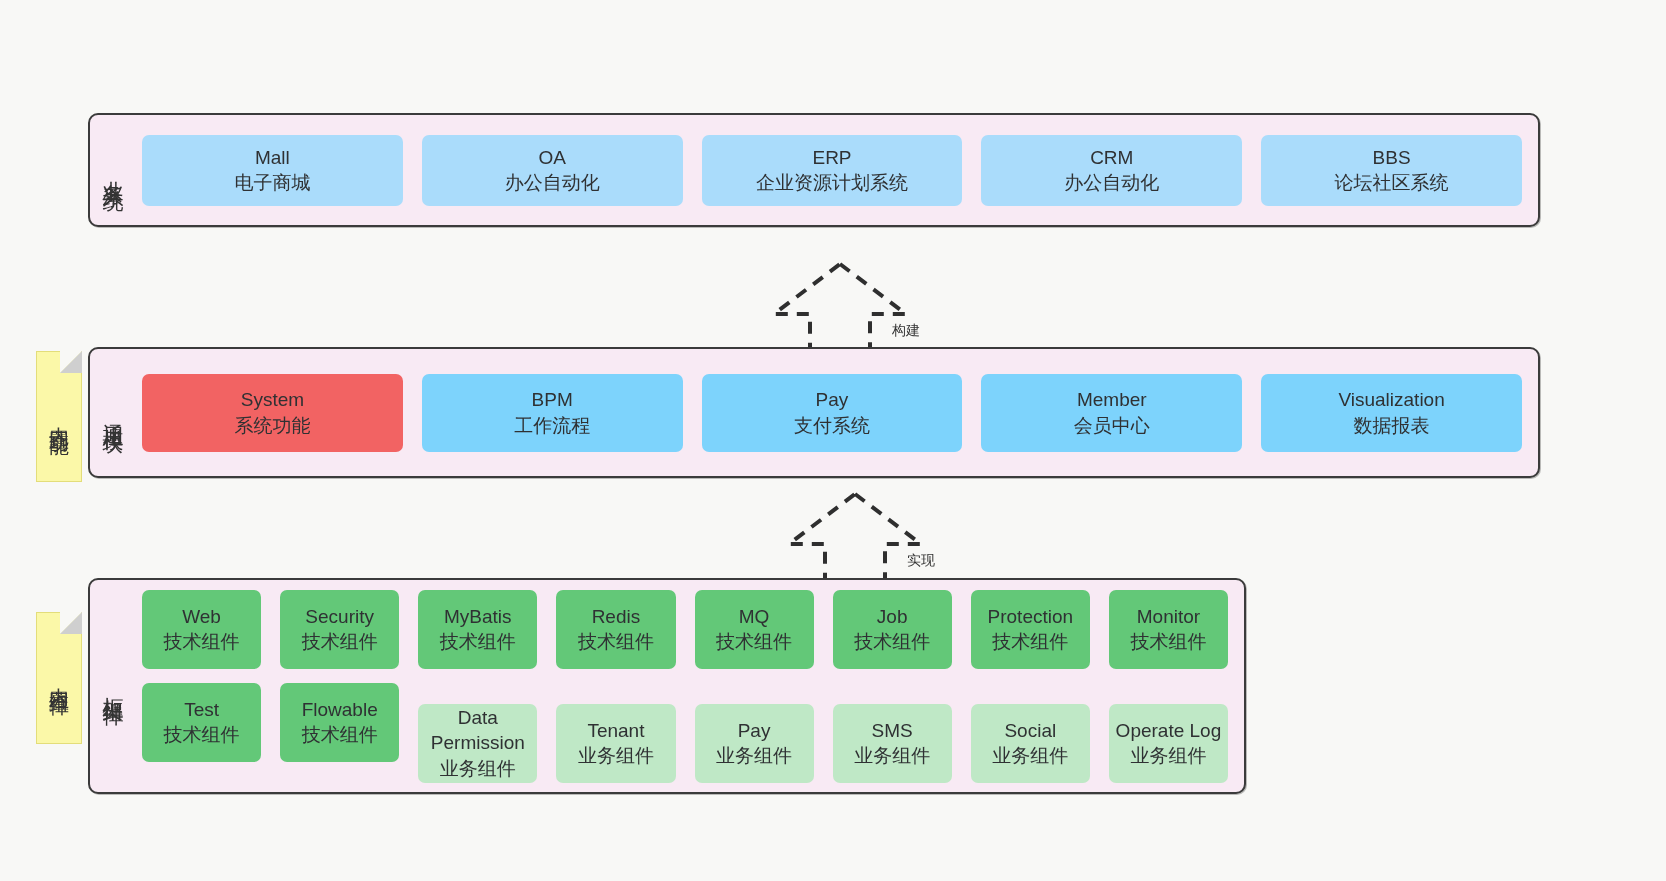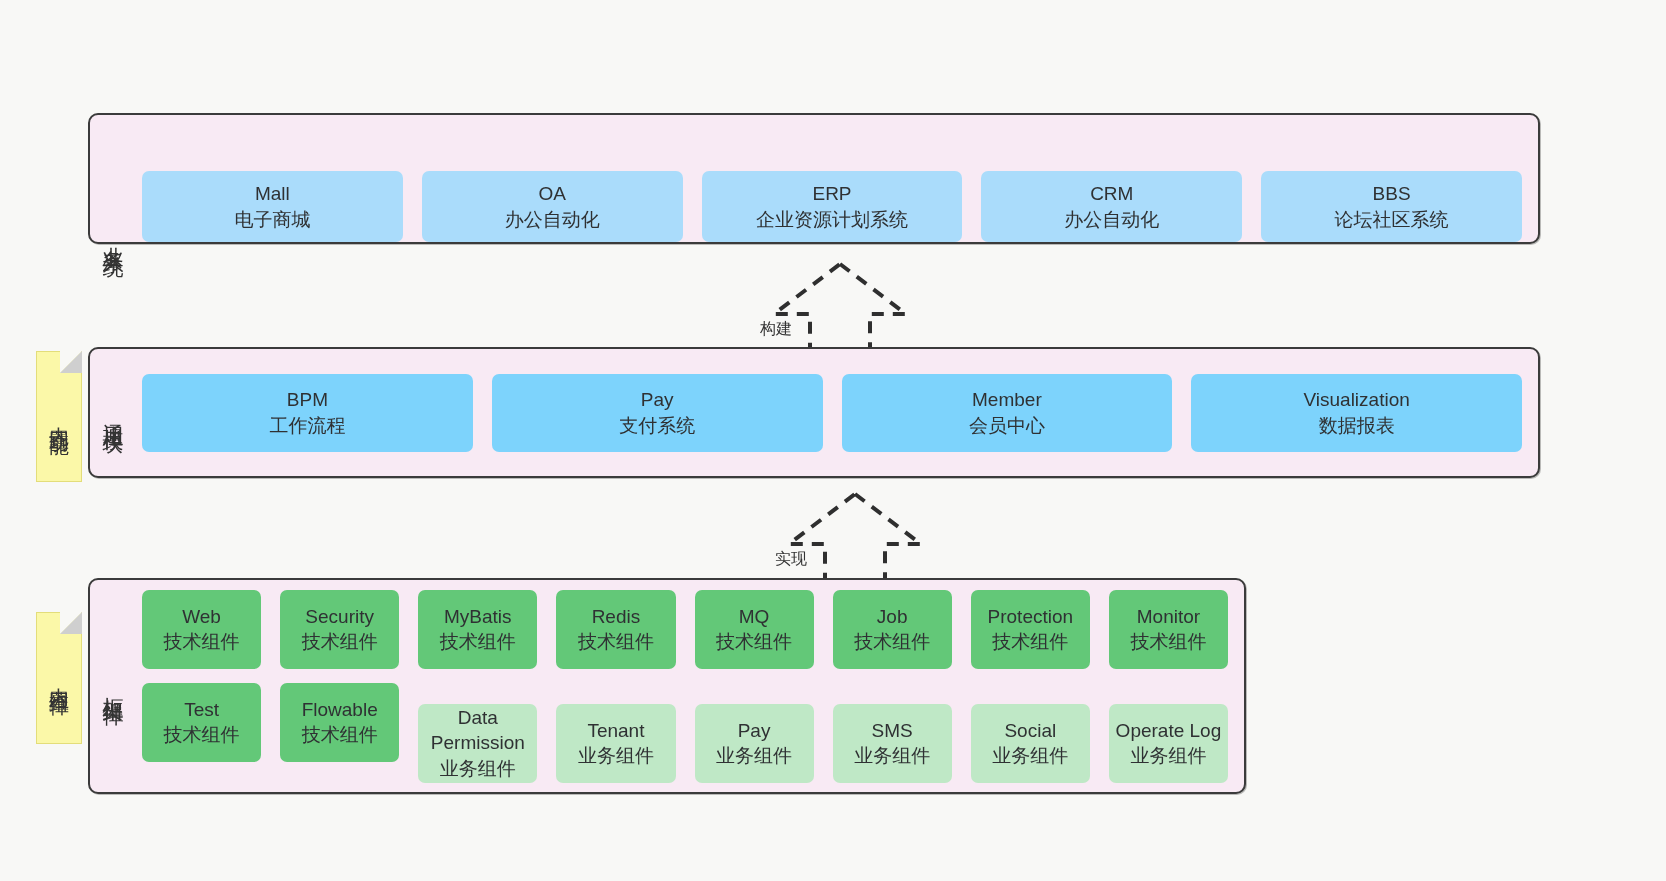--- a/index.html
+++ b/index.html
@@ -79,22 +79,21 @@
   .c-red-strong  { background: #f26363; }
   .c-red-light   { background: #7dd3fc; }
   .c-green-strong{ background: #63c878; }
   .c-green-light { background: #bfe8c6; margin-top: 21px; }
 
   
   #layer-business {
     left: 88px;
     top: 113px;
     width: 1452px;
-    height: 131px;
-    align-items: flex-end;
+    height: 114px;
   }
   #layer-business .card { height: 71px; }
 
   
   #layer-modules {
     left: 88px;
     top: 347px;
     width: 1452px;
     height: 131px;
   }
@@ -157,22 +156,22 @@
     position: absolute;
     width: 160px;
     height: 96px;
   }
   .arrow svg { display: block; width: 100%; height: 100%; }
   .arrow .arrow-label {
     position: absolute;
     left: 0;
     right: 0;
     bottom: 14px;
-    text-align: left;
-    font-size: 16px;
+    text-align: right;
+    font-size: 14px;
     color: #333333;
     user-select: none;
   }
   #arrow-build { left: 760px; top: 258px; }
   #arrow-impl  { left: 775px; top: 488px; }
 </style>
 </head>
 <body>
 
 <div class="layer" id="layer-business">
@@ -209,20 +208,24 @@
   </svg>
   <div class="arrow-label">构建</div>
 </div>
 
 <div class="note" id="note-functions">内置功能</div>
 
 <div class="layer" id="layer-modules">
   <div class="layer-title">通用模块</div>
   <div class="layer-body">
     <div class="row">
+      <div class="card c-red-strong">
+        <span class="t-en">System</span>
+        <span class="t-cn">系统功能</span>
+      </div>
       <div class="card c-red-light">
         <span class="t-en">BPM</span>
         <span class="t-cn">工作流程</span>
       </div>
       <div class="card c-red-light">
         <span class="t-en">Pay</span>
         <span class="t-cn">支付系统</span>
       </div>
       <div class="card c-red-light">
         <span class="t-en">Member</span>

